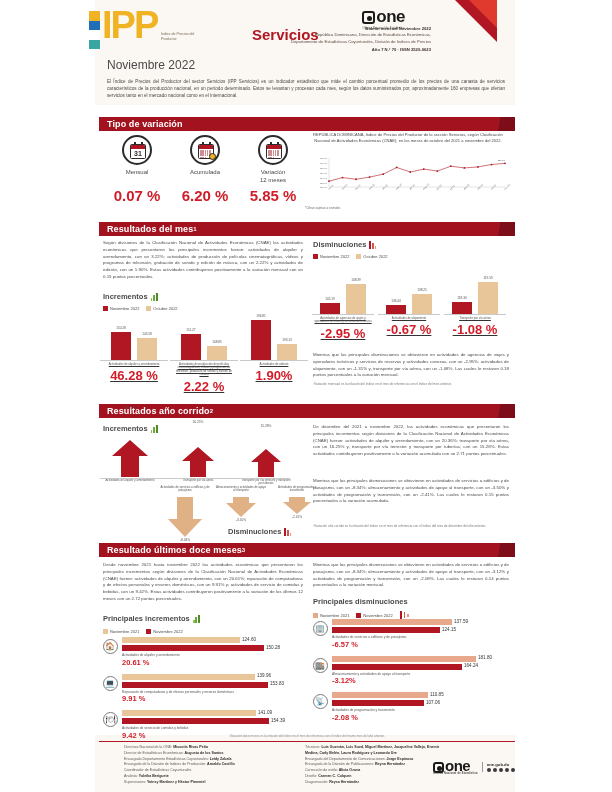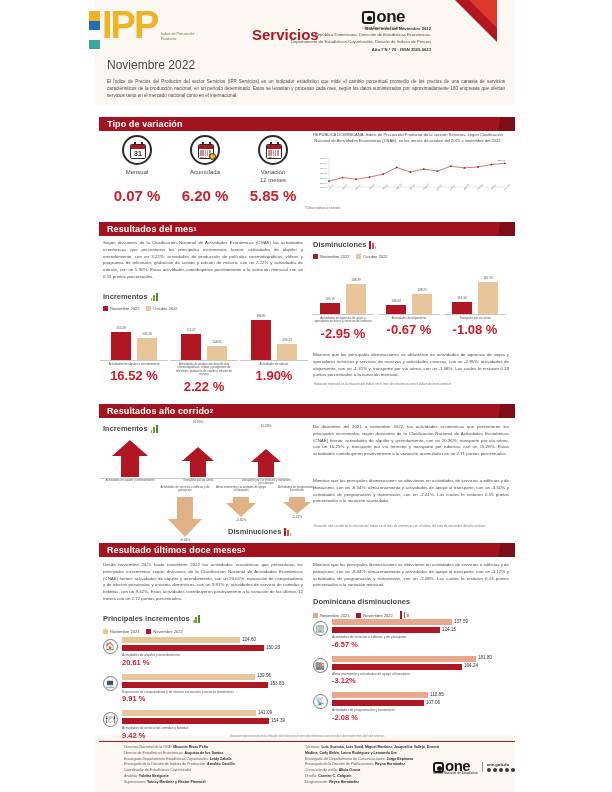--- a/index.html
+++ b/index.html
@@ -135,21 +135,21 @@
     display:flex; align-items:center; gap:3px;
   }
   .legend { display:flex; gap:7px; align-items:center; margin-top:3px; }
   .legend span { font-size:4px; color:#4a4a4a; display:flex; align-items:center; gap:2px; }
   .sw { width:5px; height:5px; display:inline-block; }
 
   .bar-icon-chart { display:inline-flex; align-items:flex-end; gap:0.8px; height:8px; }
   .bar-icon-chart i { width:1.8px; display:block; }
 
   
-  .vb-group { position:absolute; text-align:center; }
+  .vb-group { position:absolute; text-align:center;text-decoration:underline; }
   .vb-bars { display:flex; align-items:flex-end; justify-content:center; gap:6px; height:42px; }
   .vb { width:20px; position:relative; }
   .vb .vlab { position:absolute; top:-6px; left:50%; transform:translateX(-50%); font-size:3.2px; color:#555; white-space:nowrap; }
   .vb-axis { border-top:0.6px solid #c9c9c9; }
   .vb-cat { font-size:2.9px; line-height:1.25; color:#555; margin-top:1.5px; padding:0 2px; }
   .vb-pct { font-size:13px; font-weight:bold; color:#d21d28; margin-top:2px; }
   .arr-lab { position:absolute; left:50%; transform:translateX(-50%); font-size:3.2px; color:#555; white-space:nowrap; }
   .arr-cat { position:absolute; left:50%; transform:translateX(-50%); font-size:2.8px; line-height:1.2; color:#555; width:52px; text-align:center; }
 
   
@@ -379,21 +379,21 @@
     <div class="vb-bars">
       <div class="vb" style="height:28px;background:#b01722">
           <span class="vlab">150.28</span>
         </div>
       <div class="vb" style="height:22px;background:#e8c69a">
           <span class="vlab">145.58</span>
         </div>
     </div>
     <div class="vb-axis"></div>
     <div class="vb-cat">Actividades de alquiler y arrendamiento</div>
-    <div class="vb-pct">16.52 %</div>
+    <div class="vb-pct">46.28 %</div>
   </div>
 
   <div class="vb-group" style="left:170px;top:318px;width:68px;">
     <div class="vb-bars">
       <div class="vb" style="height:26px;background:#b01722">
           <span class="vlab">111.27</span>
         </div>
       <div class="vb" style="height:14px;background:#e8c69a">
           <span class="vlab">108.85</span>
         </div>
@@ -620,21 +620,21 @@
         <div class="hb" style="width:147px;background:#b01722">
             <span class="hlab">154.39</span>
           </div>
         <div class="hb-cat">Actividades de servicio de comidas y bebidas</div>
         <div class="hb-pct">9.42 %</div>
       </div>
     </div>
   </div>
 
   <div class="sub-head" style="position:absolute;left:313px;top:597px;">
-    <span>Dominicana disminuciones</span>
+    <span>Principales disminuciones</span>
   </div>
   <div class="legend" style="position:absolute;left:313px;top:608px;">
     <span>
         <i class="sw" style="background:#e8a88c"></i>
         <span>Noviembre 2021</span>
       </span>
     <span>
         <i class="sw" style="background:#b01722"></i>
         <span>Noviembre 2022</span>
       </span>

